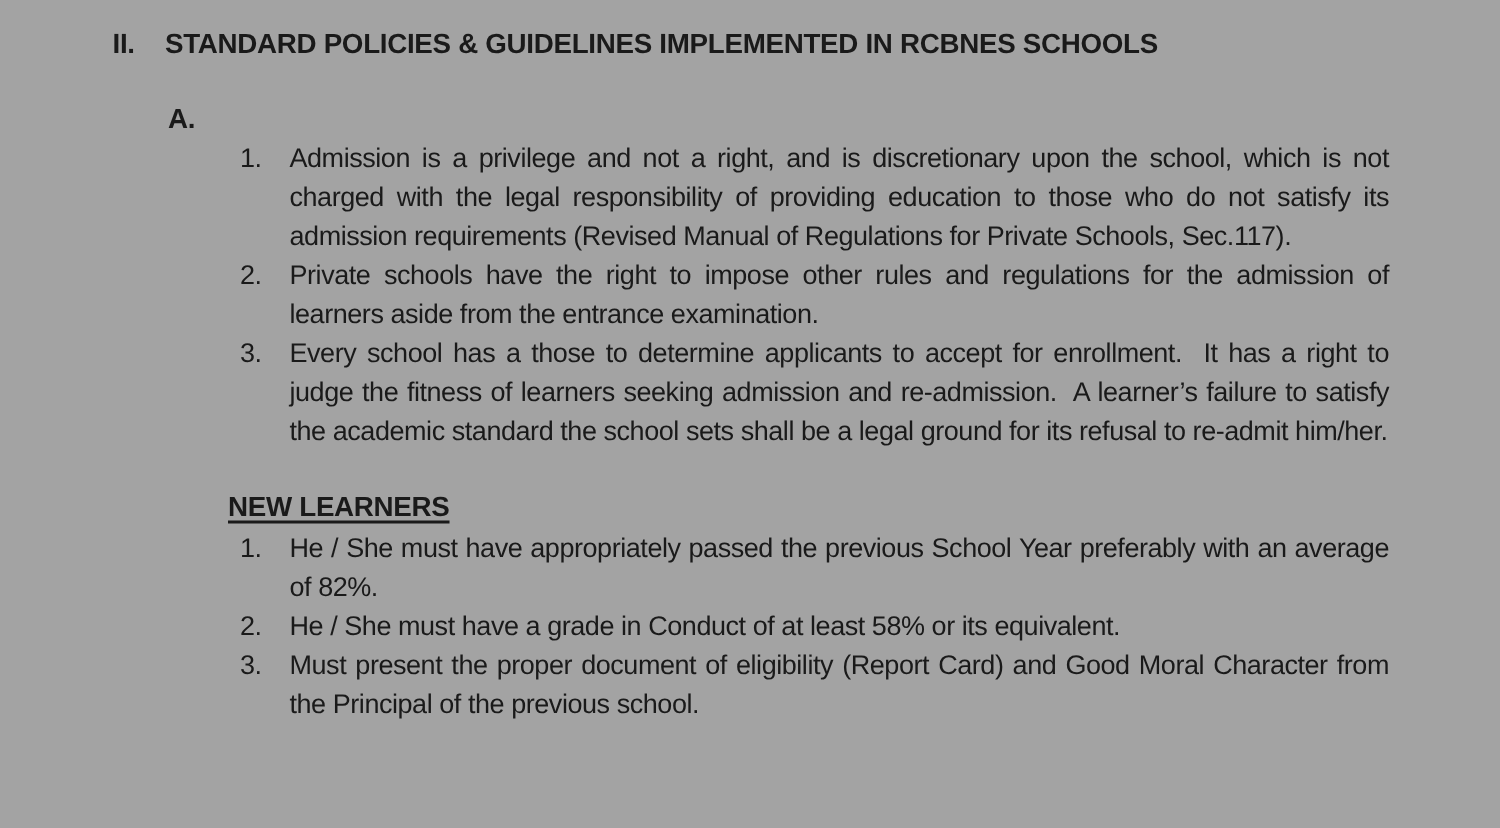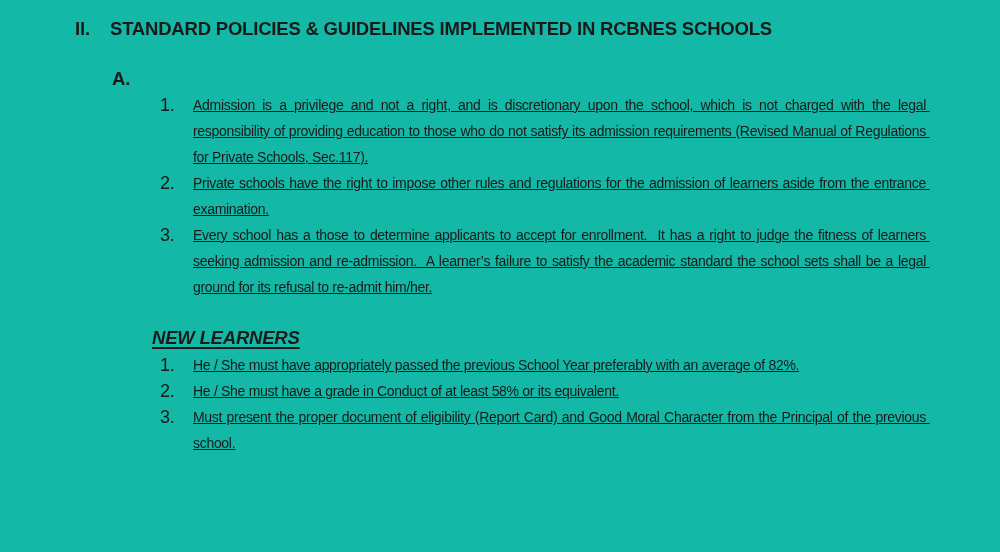--- a/index.html
+++ b/index.html
@@ -5,21 +5,21 @@
   * { margin: 0; padding: 0; box-sizing: border-box; }
   html, body { width: 1000px; background: #ffffff; }
   body {
     font-family: "Liberation Sans", "DejaVu Sans", sans-serif;
     color: #1a1a1a;
   }
   .page {
     position: relative;
     width: 1000px;
     height: 552px;
-    background: #14b8a6;
+    background: #a3a3a3;
     padding-top: 15px;
     overflow: hidden;
   }
   
   .section-header {
     display: flex;
     margin-left: 75px;
     font-weight: bold;
     font-size: 18.5px;
     line-height: 27px;
@@ -47,42 +47,40 @@
   .num-item { display: flex; }
   .num-item .item-num {
     width: 33px;
     flex: none;
     font-size: 18px;
     line-height: 26px;
     letter-spacing: -0.3px;
   }
   .num-item .item-text {
     flex: 1;
-    font-size: 14px;
+    font-size: 18px;
     line-height: 26px;
     text-align: justify;
     white-space: pre-wrap;
     letter-spacing: -0.3px;
-    text-decoration: underline;
   }
 
   
   .nl-heading {
     margin-left: 152px;
     margin-top: 25px;
     margin-bottom: 1px;
     width: fit-content;
     font-weight: bold;
     font-size: 18.5px;
     line-height: 26px;
     letter-spacing: -0.2px;
     text-decoration: underline;
     text-decoration-thickness: 2px;
     text-underline-offset: 3px;
-    font-style: italic;
   }
 </style>
 </head>
 <body>
 
 <div class="page">
 
   <div class="section-header">
     <span class="sec-num">II.</span>
     <span>STANDARD POLICIES &amp; GUIDELINES IMPLEMENTED IN RCBNES SCHOOLS</span>

